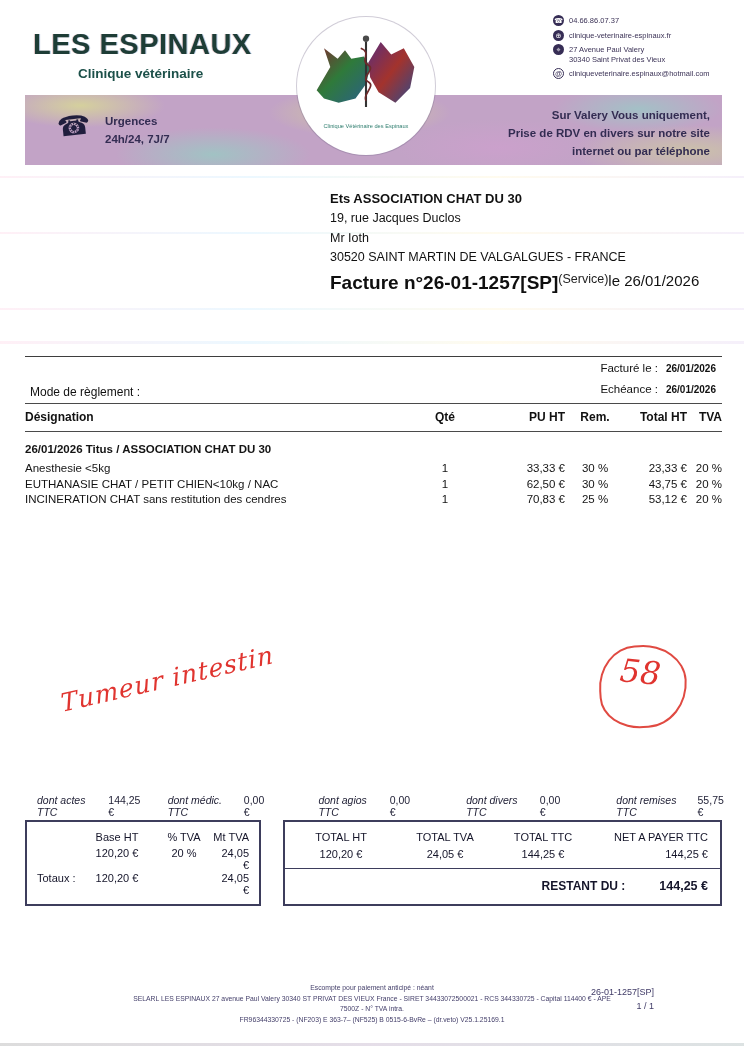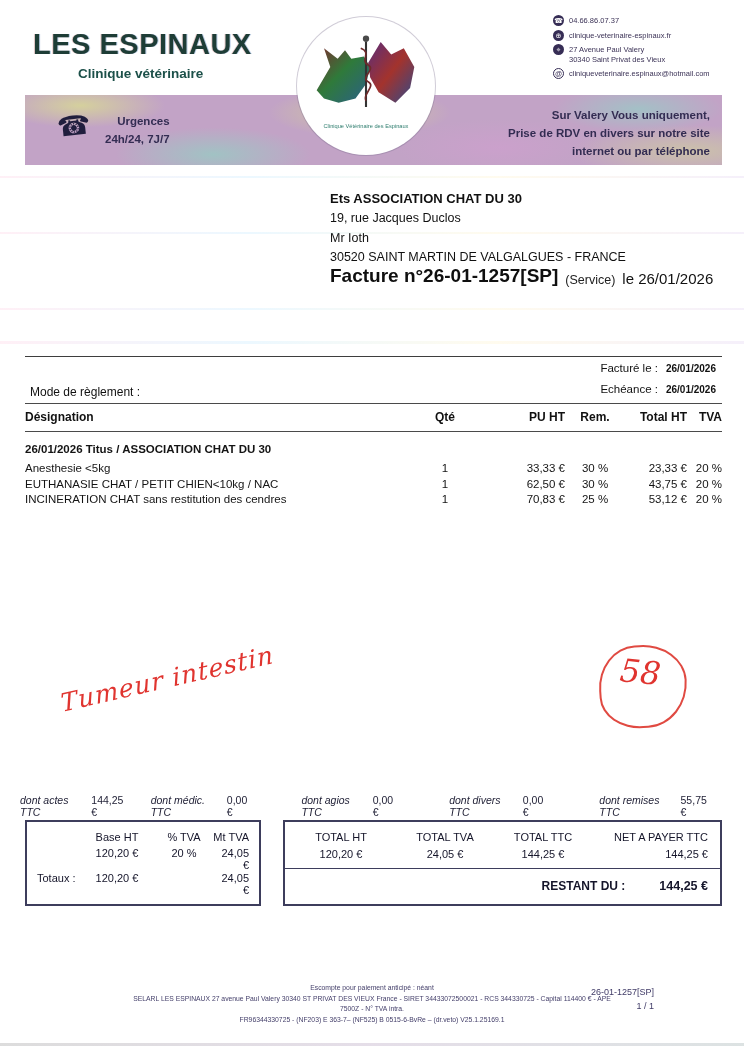--- a/index.html
+++ b/index.html
@@ -39,39 +39,39 @@
       radial-gradient(ellipse 140px 38px at 48% 25%, rgba(214,214,142,.7), transparent 65%),
       radial-gradient(ellipse 160px 44px at 68% 75%, rgba(205,160,205,.8), transparent 65%),
       radial-gradient(ellipse 130px 36px at 88% 20%, rgba(150,205,198,.7), transparent 65%),
       radial-gradient(ellipse 180px 40px at 95% 80%, rgba(210,214,150,.6), transparent 65%),
       #c2a3c6;
   }
   .banner-phone-icon{
     position:absolute; left:32px; top:15px; font-size:27px; color:#201e3d;
     transform:rotate(-6deg);
   }
-  .urgences{ position:absolute; left:80px; top:17px; text-align:right;
+  .urgences{ position:absolute; left:80px; top:17px; text-align:left;
     font-weight:bold; font-size:11.5px; color:#332c52; line-height:1.6; }
   .rdv{ position:absolute; right:12px; top:12px; text-align:right;
     font-weight:bold; font-size:11.5px; color:#332c52; line-height:1.55; }
 
   
   .logo{
     position:absolute; left:297px; top:17px; width:138px; height:138px;
     border-radius:50%; background:#fff;
     box-shadow:0 0 0 1px rgba(120,110,140,.35);
     display:flex; align-items:center; justify-content:center;
   }
 
   
   .recipient{ position:absolute; left:330px; top:189px; font-size:12.5px; line-height:1.55; color:#111; }
   .recipient .r-name{ font-weight:bold; font-size:13px; }
 
   
-  .invoice-title-row{ position:absolute; left:330px; top:265px; display:flex; align-items:flex-end; gap:7px; }
+  .invoice-title-row{ position:absolute; left:330px; top:272px; display:flex; align-items:flex-start; }
   .inv-title{ font-size:19px; font-weight:bold; color:#0f0f0f; }
   .inv-type{ font-size:12.5px; color:#222; }
   .inv-date{ font-size:15px; color:#111; }
 
   
   .sep{ position:absolute; left:25px; width:697px; border-top:1.5px solid #3e3e3e; }
   .sep-top{ top:356px; }
   .meta-right{ position:absolute; right:28px; font-size:11.5px; color:#111; display:flex; gap:8px; align-items:baseline; }
   .meta-right b{ font-size:10px; }
   .m1{ top:362px; } .m2{ top:383px; }
@@ -100,21 +100,21 @@
     border-radius:46% 54% 50% 50% / 55% 48% 58% 42%;
     transform:rotate(-4deg);
   }
   .hand-circle span{
     position:absolute; left:20px; top:6px;
     font-family:"DejaVu Serif", serif; font-style:italic;
     font-size:32px; color:#e0342f; transform:rotate(10deg);
   }
 
   
-  .breakdown{ position:absolute; left:20px; top:794px; width:690px;
+  .breakdown{ position:absolute; left:37px; top:794px; width:690px;
     display:flex; align-items:center; font-size:10.5px; color:#1d1d33; }
   .bd-pair{ display:flex; gap:11px; align-items:baseline; }
   .bd-label{ font-style:italic; }
   .bd-pair.g1{ margin-right:25px; } .bd-pair.g2{ margin-right:50px; }
   .bd-pair.g3{ margin-right:52px; } .bd-pair.g4{ margin-right:52px; }
 
   
   .tva-box{ position:absolute; left:25px; top:820px; width:236px; height:86px;
     border:2px solid #3d3d5c; font-size:11px; color:#15152a; }
   .tva-grid{ position:absolute; left:0; right:0; display:grid;

